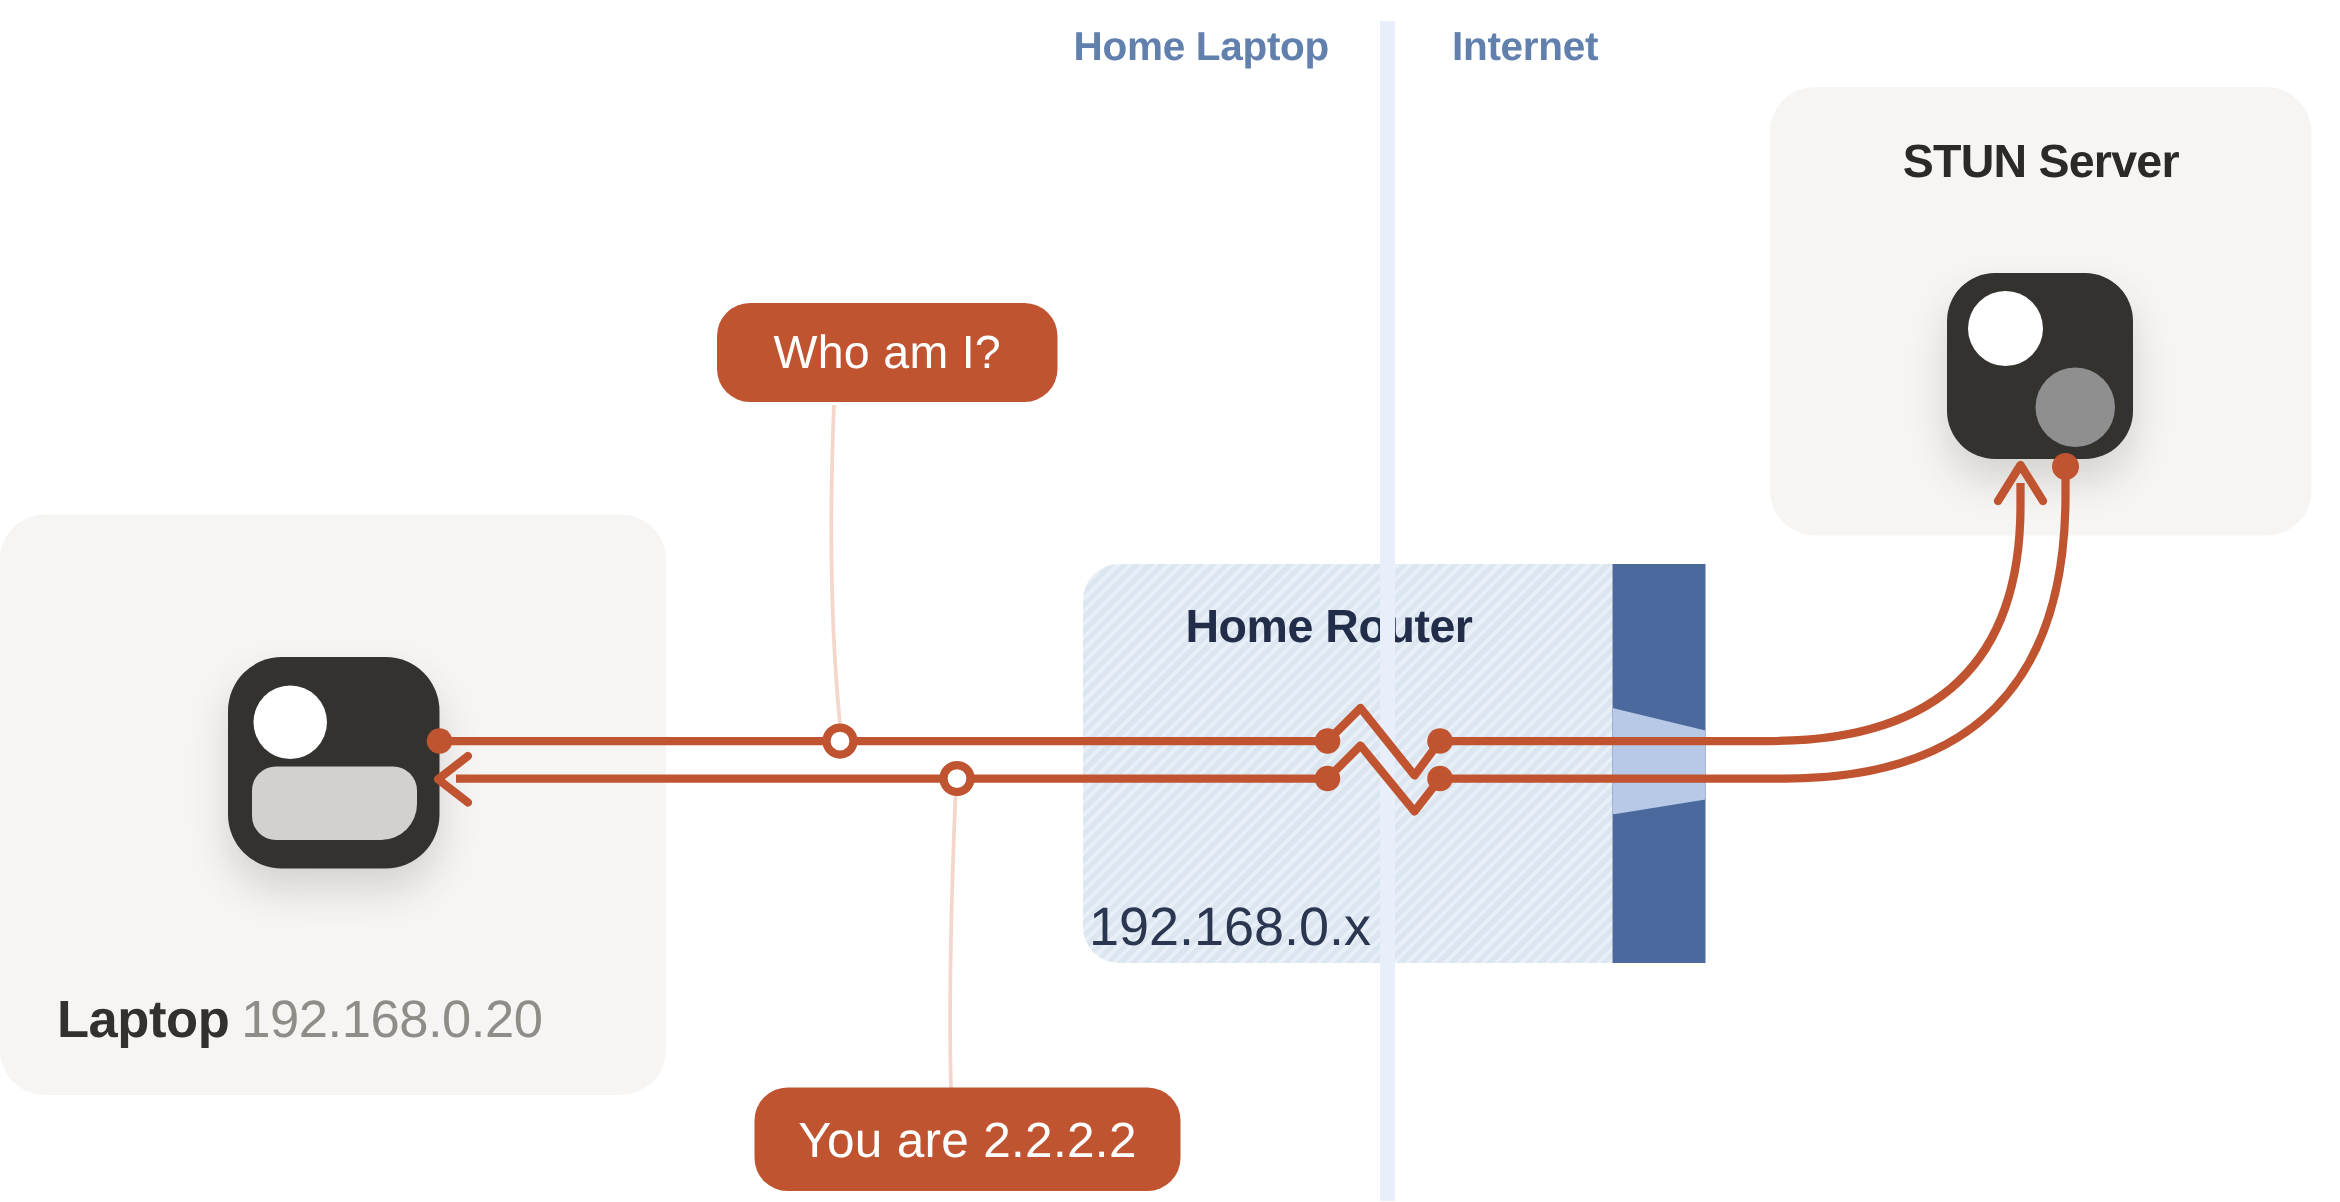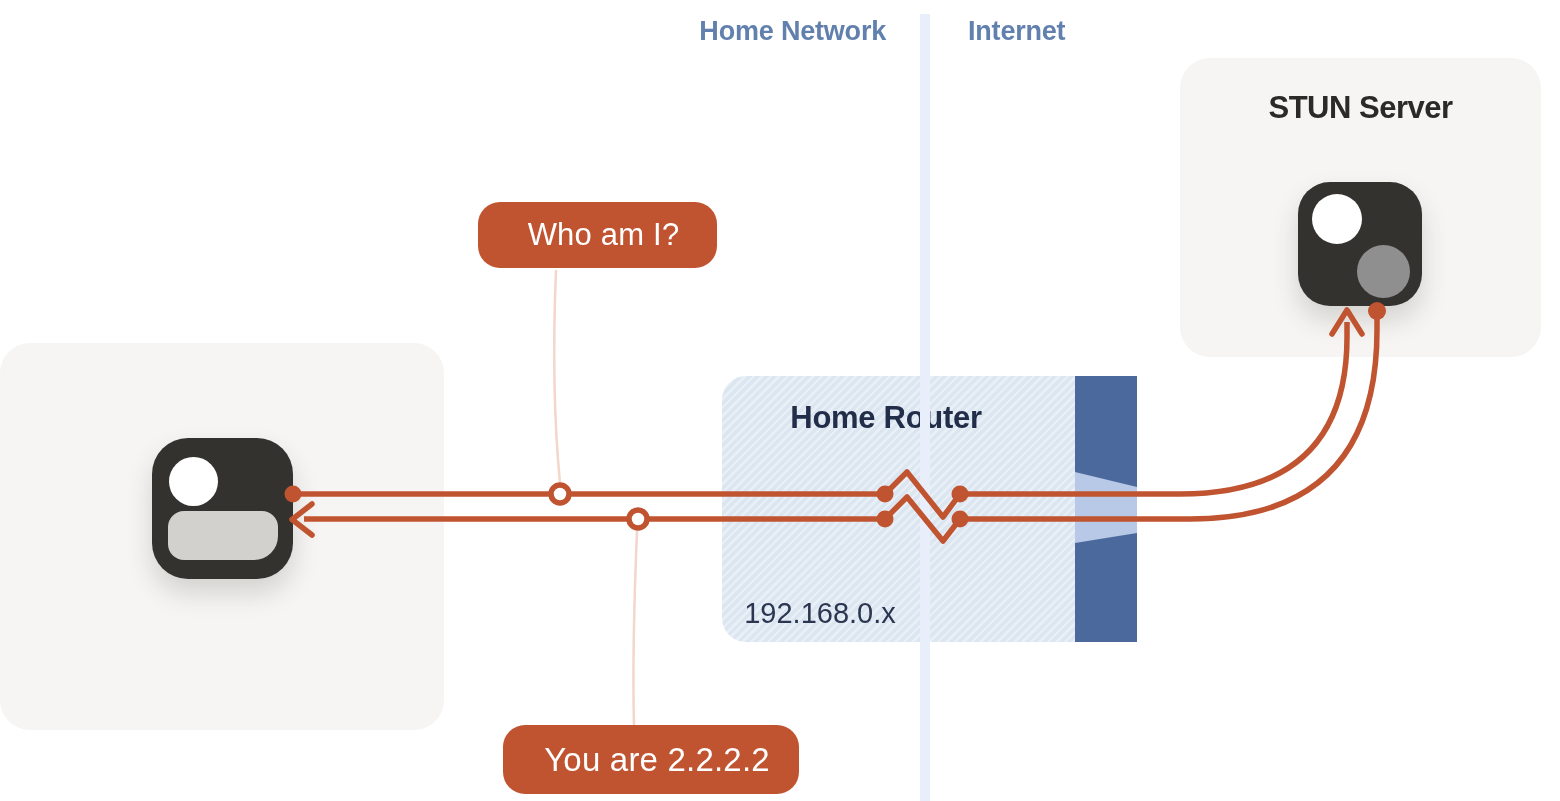--- a/index.html
+++ b/index.html
@@ -29,46 +29,49 @@
   .laptop-label{position:absolute;left:38px;top:660px;font-size:35px;z-index:1;letter-spacing:-0.3px;}
   .laptop-label .name{font-weight:700;color:#33312e;}
   .laptop-label .ip{font-weight:400;color:#908d89;margin-left:8px;}
   
   .router{
     position:absolute;left:722px;top:376px;width:353px;height:266px;z-index:1;
     border-radius:24px 0 0 24px;
     background:repeating-linear-gradient(135deg,#dce6f1 0px,#dce6f1 3.5px,#e8eff7 3.5px,#e8eff7 6px);
   }
   .router-title{position:absolute;left:722px;top:400px;width:328px;text-align:center;font-size:31px;font-weight:700;color:#222d49;z-index:1;letter-spacing:-0.3px;}
-  .router-ip{position:absolute;top:597px;width:196px;text-align:center;font-size:29px;font-weight:500;color:#2b3650;z-index:1;}
+  .router-ip{position:absolute;top:597px;width:196px;text-align:center;font-size:36px;font-weight:500;color:#2b3650;z-index:1;}
   .router-ip.lan{left:722px;}
   .router-ip.wan{left:904px;}
   .nat-bar{position:absolute;left:1075px;top:376px;width:62px;height:266px;background:#4b699c;z-index:1;}
   .nat-funnel{position:absolute;left:0;top:0;width:62px;height:266px;background:#b7c9e6;
     clip-path:polygon(0px 96px,62px 111px,62px 157px,0px 167px);}
   
   .wires{position:absolute;left:0;top:0;z-index:3;pointer-events:none;}
   
-  .badge{position:absolute;background:#c05430;color:#ffffff;border-radius:22px;display:flex;align-items:center;justify-content:center;z-index:4;letter-spacing:0.2px;padding-left:12px;}
+  .badge{position:absolute;background:#c05430;color:#ffffff;border-radius:22px;display:flex;align-items:center;justify-content:center;z-index:4;letter-spacing:0.2px;}
   .badge.who{left:478px;top:202px;width:227px;height:66px;font-size:31px;}
   .badge.you{left:503px;top:725px;width:284px;height:69px;font-size:33px;}
 </style>
 </head>
 <body>
 
 <div class="canvas">
 
   <div class="divider"></div>
-  <div class="region-label home">Home Network</div>
+  <div class="region-label home">Home Laptop</div>
   <div class="region-label internet">Internet</div>
 
   <div class="card laptop-card"></div>
   <div class="device-icon laptop-icon">
     <div class="head"></div>
     <div class="body"></div>
+  </div>
+  <div class="laptop-label">
+    <span class="name">Laptop</span><span class="ip">192.168.0.20</span>
   </div>
 
   <div class="card stun-card"></div>
   <div class="stun-title">STUN Server</div>
   <div class="device-icon server-icon">
     <div class="head"></div>
     <div class="status"></div>
   </div>
 
   <div class="router"></div>

